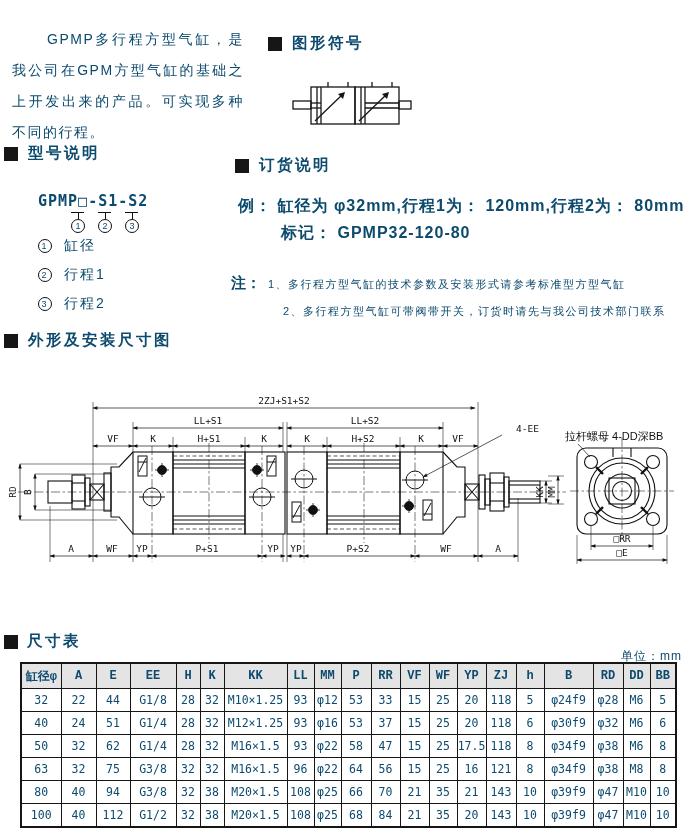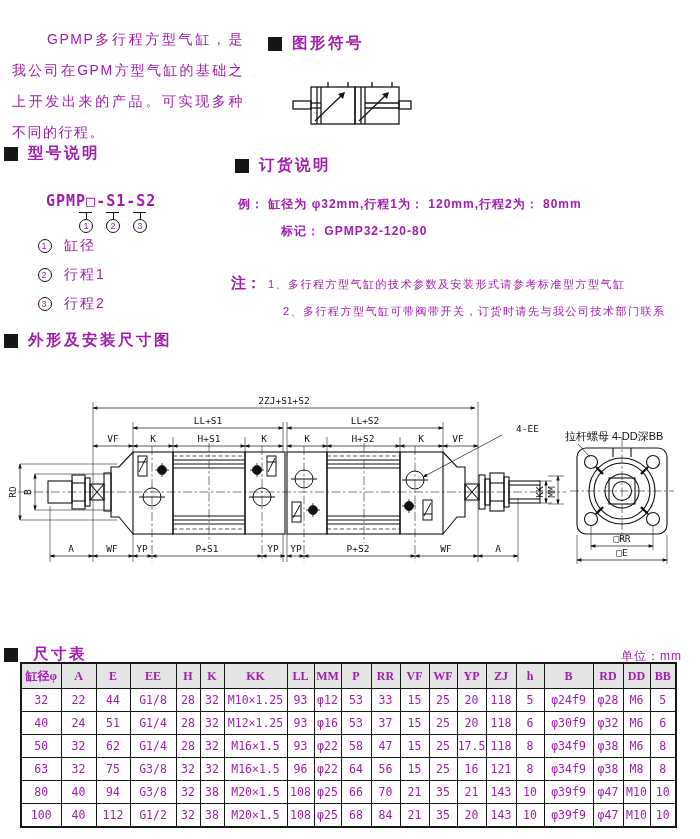--- a/index.html
+++ b/index.html
@@ -1,43 +1,43 @@
 <!DOCTYPE html>
 <html><head>
 <meta charset="utf-8">
 <style>
   html,body{margin:0;padding:0;background:#fff;}
-  .page{position:relative;width:700px;height:839px;background:#ffffff;color:#a21caf;
+  .page{position:relative;width:700px;height:839px;background:#ffffff;color:#0c4a6e;
         font-family:"Liberation Sans","DejaVu Sans",sans-serif;overflow:hidden;}
   .abs{position:absolute;}
   
   .intro{left:12px;top:10px;width:232px;font-size:14px;line-height:31px;
          letter-spacing:1.5px;text-indent:2.5em;text-align:justify;}
   
   .sec{display:flex;align-items:center;gap:10px;font-size:15.5px;font-weight:bold;letter-spacing:2.5px;}
   .sq{width:14px;height:14px;background:#161616;flex:0 0 auto;}
   
   .code{font-family:"DejaVu Sans Mono","Liberation Mono",monospace;font-size:15px;font-weight:bold;letter-spacing:1px;}
   .tick{position:absolute;height:6px;border-top:1.2px solid #111;}
   .tick:before{content:"";position:absolute;left:50%;top:0;width:1.2px;height:6px;background:#111;}
   .circ{display:inline-flex;width:14px;height:14px;border:1px solid #111;border-radius:50%;
         align-items:center;justify-content:center;font-size:9px;font-weight:normal;
         flex:0 0 auto;box-sizing:border-box;background:#fff;}
   .mitem{display:flex;align-items:center;gap:12px;font-size:14px;letter-spacing:2px;}
-  .exline{font-size:12px;font-weight:bold;letter-spacing:1px;}
+  .exline{font-size:16px;font-weight:bold;letter-spacing:1px;}
   .noteline{font-size:11px;letter-spacing:1.5px;}
   .noteprefix{font-size:15px;font-weight:bold;}
   
   .unit{font-size:12px;letter-spacing:1px;}
   table.dims{border-collapse:collapse;table-layout:fixed;width:656px;
       font-family:"DejaVu Sans Mono","Liberation Sans",sans-serif;}
   table.dims th,table.dims td{border:1.5px solid #161616;text-align:center;vertical-align:middle;
       padding:0;overflow:hidden;white-space:nowrap;}
   table.dims th{height:24px;font-size:12px;font-weight:bold;background:#e4e4e4;
-      font-family:Liberation Serif, serif;}
+      font-family:Liberation Mono, monospace;}
   table.dims td{height:22px;font-size:11.5px;}
   table.dims{border:2.5px solid #161616;}
   
   svg text{fill:#111;}
   .dlab{font:9.5px "DejaVu Sans Mono",monospace;}
   .clab{font:11px "Liberation Sans","DejaVu Sans",sans-serif;}
 </style>
 </head>
 <body>
 
@@ -71,21 +71,21 @@
         <line x1="67" y1="39" x2="95" y2="12"></line>
     </g>
     <path d="M53,10 l-7,2 l5,5 z" fill="#161616"></path>
     <path d="M97,10 l-7,2 l5,5 z" fill="#161616"></path>
   </svg>
 
   <div class="abs sec" style="left:4px;top:143px;">
     <span class="sq"></span>
     <span>型号说明</span>
   </div>
-  <div class="abs" style="left:38px;top:192px;width:170px;height:46px;margin-left:8px;">
+  <div class="abs" style="left:38px;top:192px;width:170px;height:46px;">
     <div class="code">GPMP□-S1-S2</div>
     <div class="tick" style="left:33px;top:20px;width:13px;"></div>
     <div class="tick" style="left:60px;top:20px;width:13px;"></div>
     <div class="tick" style="left:87px;top:20px;width:13px;"></div>
     <span class="circ abs" style="left:33px;top:27px;">1</span>
     <span class="circ abs" style="left:60px;top:27px;">2</span>
     <span class="circ abs" style="left:87px;top:27px;">3</span>
   </div>
   <div class="abs mitem" style="left:38px;top:237px;">
     <span class="circ">1</span>
@@ -334,21 +334,21 @@
         <line x1="631" y1="60" x2="631" y2="69"></line>
     </g>
     <g stroke="#111" stroke-width="2.4" fill="none">
       <line x1="596" y1="79" x2="603" y2="86"></line>
         <line x1="648" y1="79" x2="641" y2="86"></line>
       <line x1="596" y1="126" x2="603" y2="119"></line>
         <line x1="648" y1="126" x2="641" y2="119"></line>
     </g>
   </svg>
 
-  <div class="abs sec" style="left:4px;top:644px;gap:15px;">
+  <div class="abs sec" style="left:4px;top:631px;gap:9px;">
     <span class="sq"></span>
     <span>尺寸表</span>
   </div>
   <div class="abs unit" style="right:18px;top:648px;">单位：mm</div>
 
   <table class="dims abs" style="left:20px;top:662px;">
     <colgroup>
       <col style="width:40px">
         <col style="width:35px">
         <col style="width:34px">

